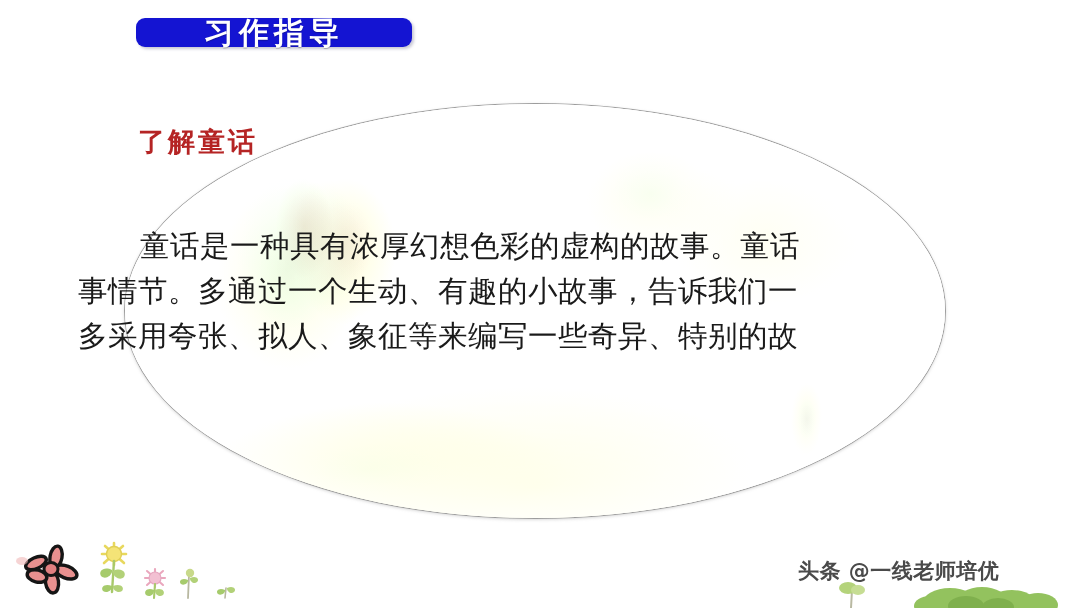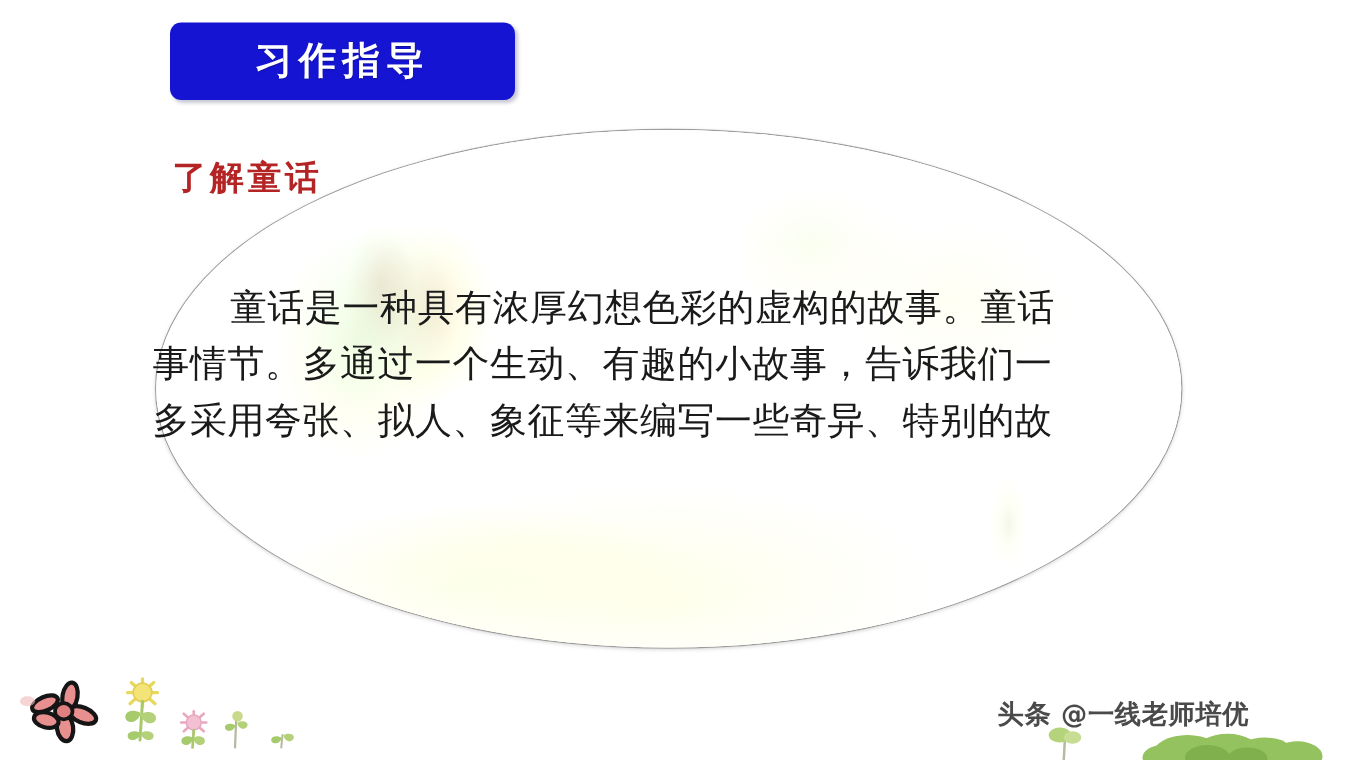--- a/index.html
+++ b/index.html
@@ -21,21 +21,21 @@
     inset: 0;
     background: #ffffff;
   }
 
   
   #title-banner {
     position: absolute;
     left: 136px;
     top: 18px;
     width: 276px;
-    height: 62px;
+    height: 29px;
     background: #1414d2;
     border-radius: 9px;
     box-shadow: 2px 2px 3px rgba(120,120,150,0.40);
     display: flex;
     align-items: center;
     justify-content: center;
   }
   #title-banner-text {
     color: #ffffff;
     font-family: "DejaVu Serif", "Liberation Serif", serif;
@@ -121,21 +121,21 @@
     left: 78px;
     top: 224px;
     width: 900px;
     color: #1a1a1a;
     font-family: "DejaVu Serif", "Liberation Serif", serif;
     font-size: 29.5px;
     line-height: 45px;
     letter-spacing: 0.5px;
     white-space: nowrap;
   }
-  #body-text .line { display: block; margin-left: 44px; }
+  #body-text .line { display: block; }
   #body-text .line.indent { text-indent: 62px; }
 
   
   #flower-strip {
     position: absolute;
     left: 0;
     bottom: 0;
     width: 250px;
     height: 68px;
   }

